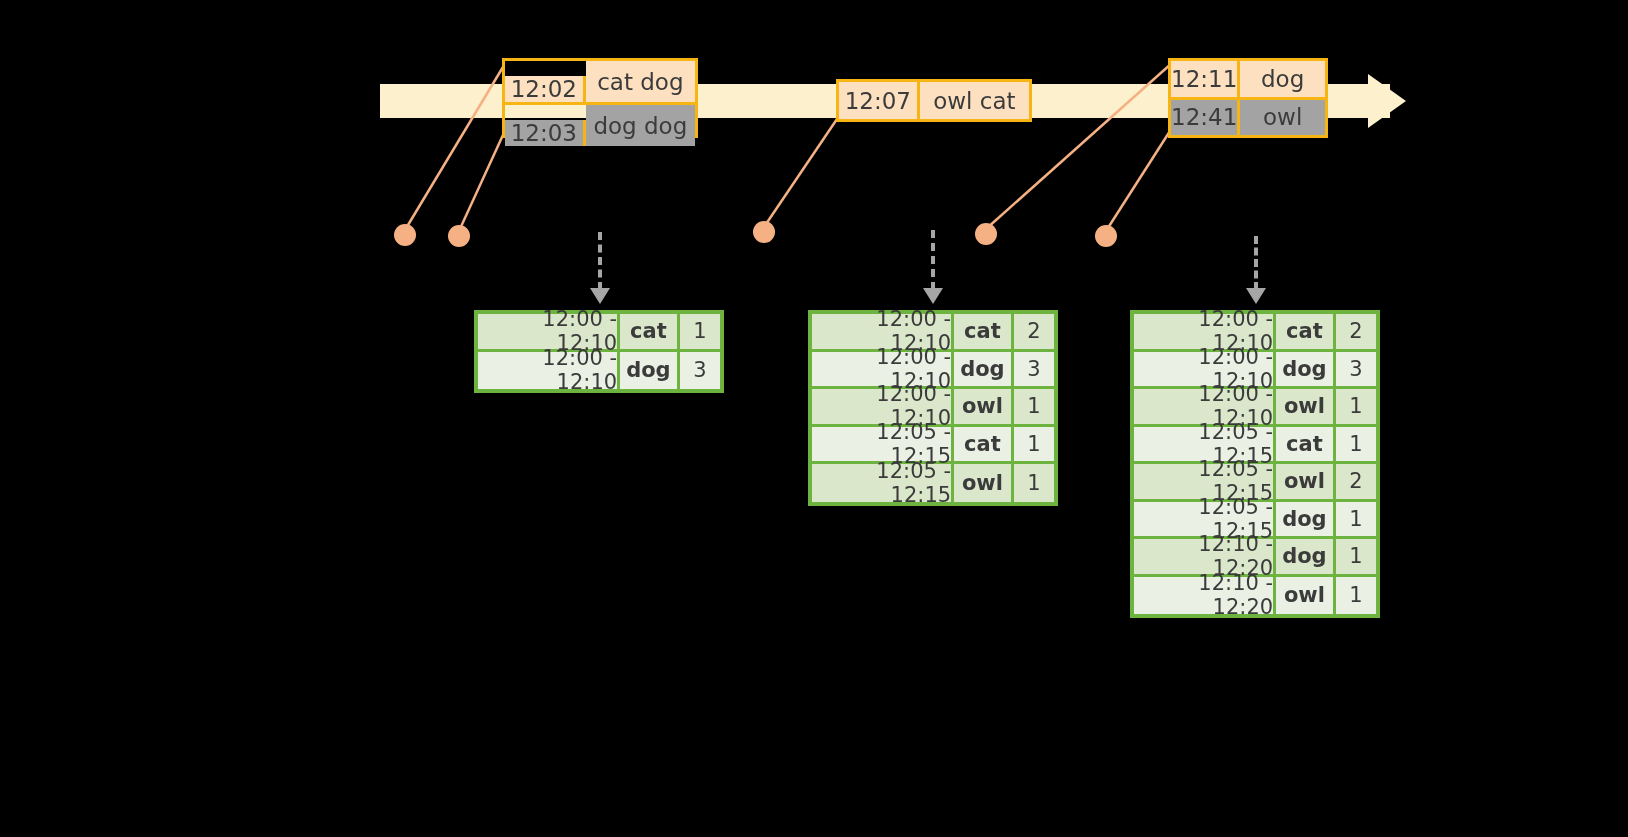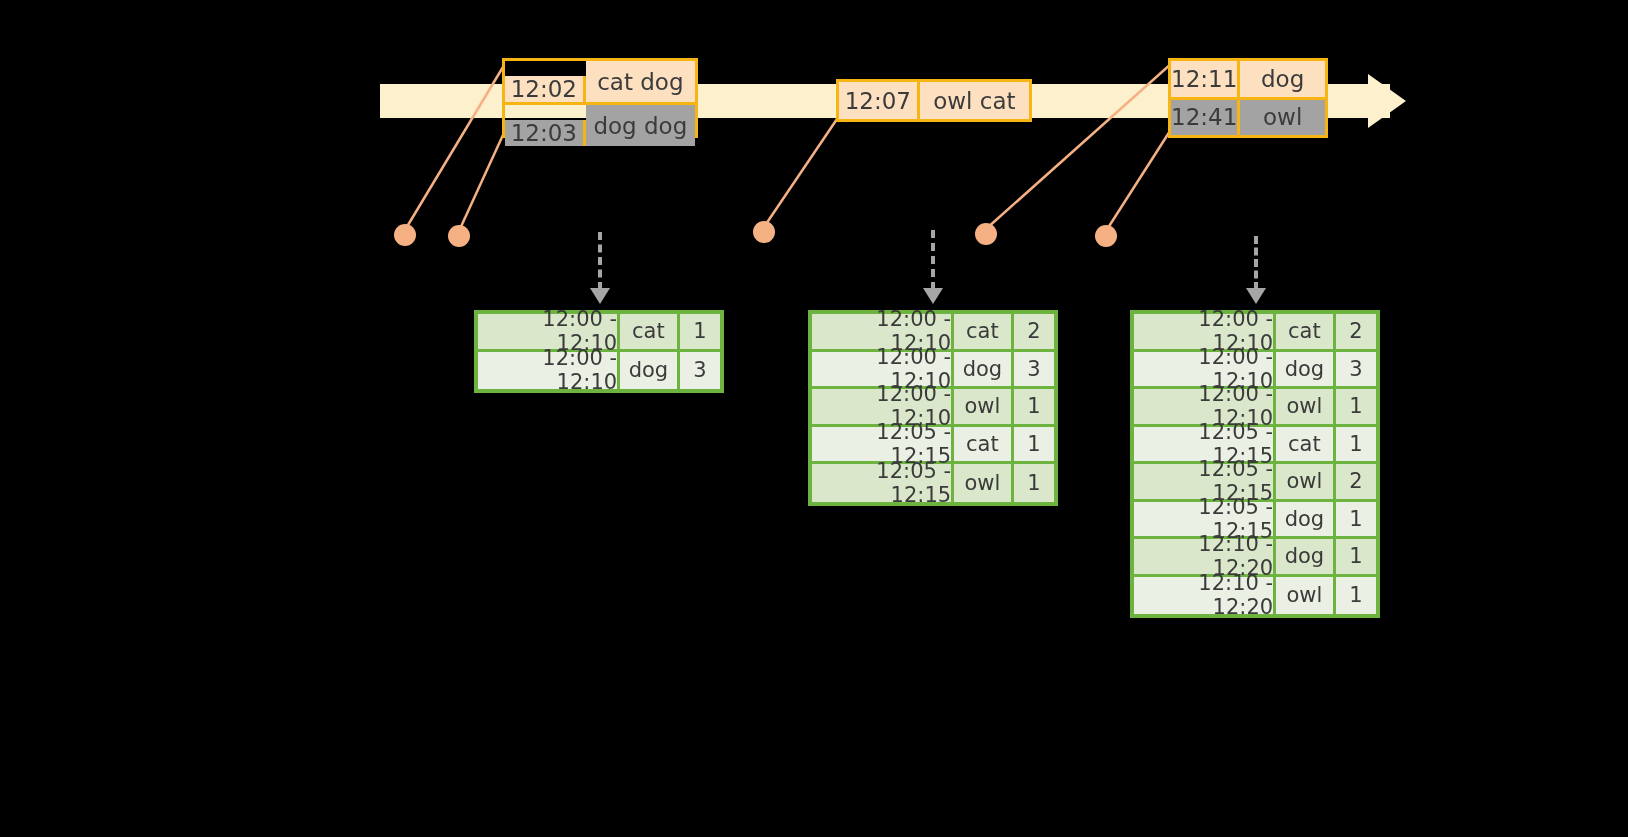--- a/index.html
+++ b/index.html
@@ -122,21 +122,21 @@
     color: #3b3b3b;
     border-right: 3px solid #6cb33f;
     border-bottom: 3px solid #6cb33f;
   }
   .result-cell:last-child { border-right: none; }
   .result-row:last-child .result-cell { border-bottom: none; }
   .row-a .result-cell { background: #dbe7ca; }
   .row-b .result-cell { background: #eaf0e3; }
 
   .c-window { width: 148px; }
-  .c-word   { width: 62px; }
+  .c-word   { width: 62px; font-weight: bold; }
   .c-count  { width: 42px; }
 
   #result-table-0 { left: 474px; top: 310px; width: 250px; }
   #result-table-1 { left: 808px; top: 310px; width: 250px; }
   #result-table-2 { left: 1130px; top: 310px; width: 250px; }
 
   
   .down-arrow {
     position: absolute;
     width: 20px;

